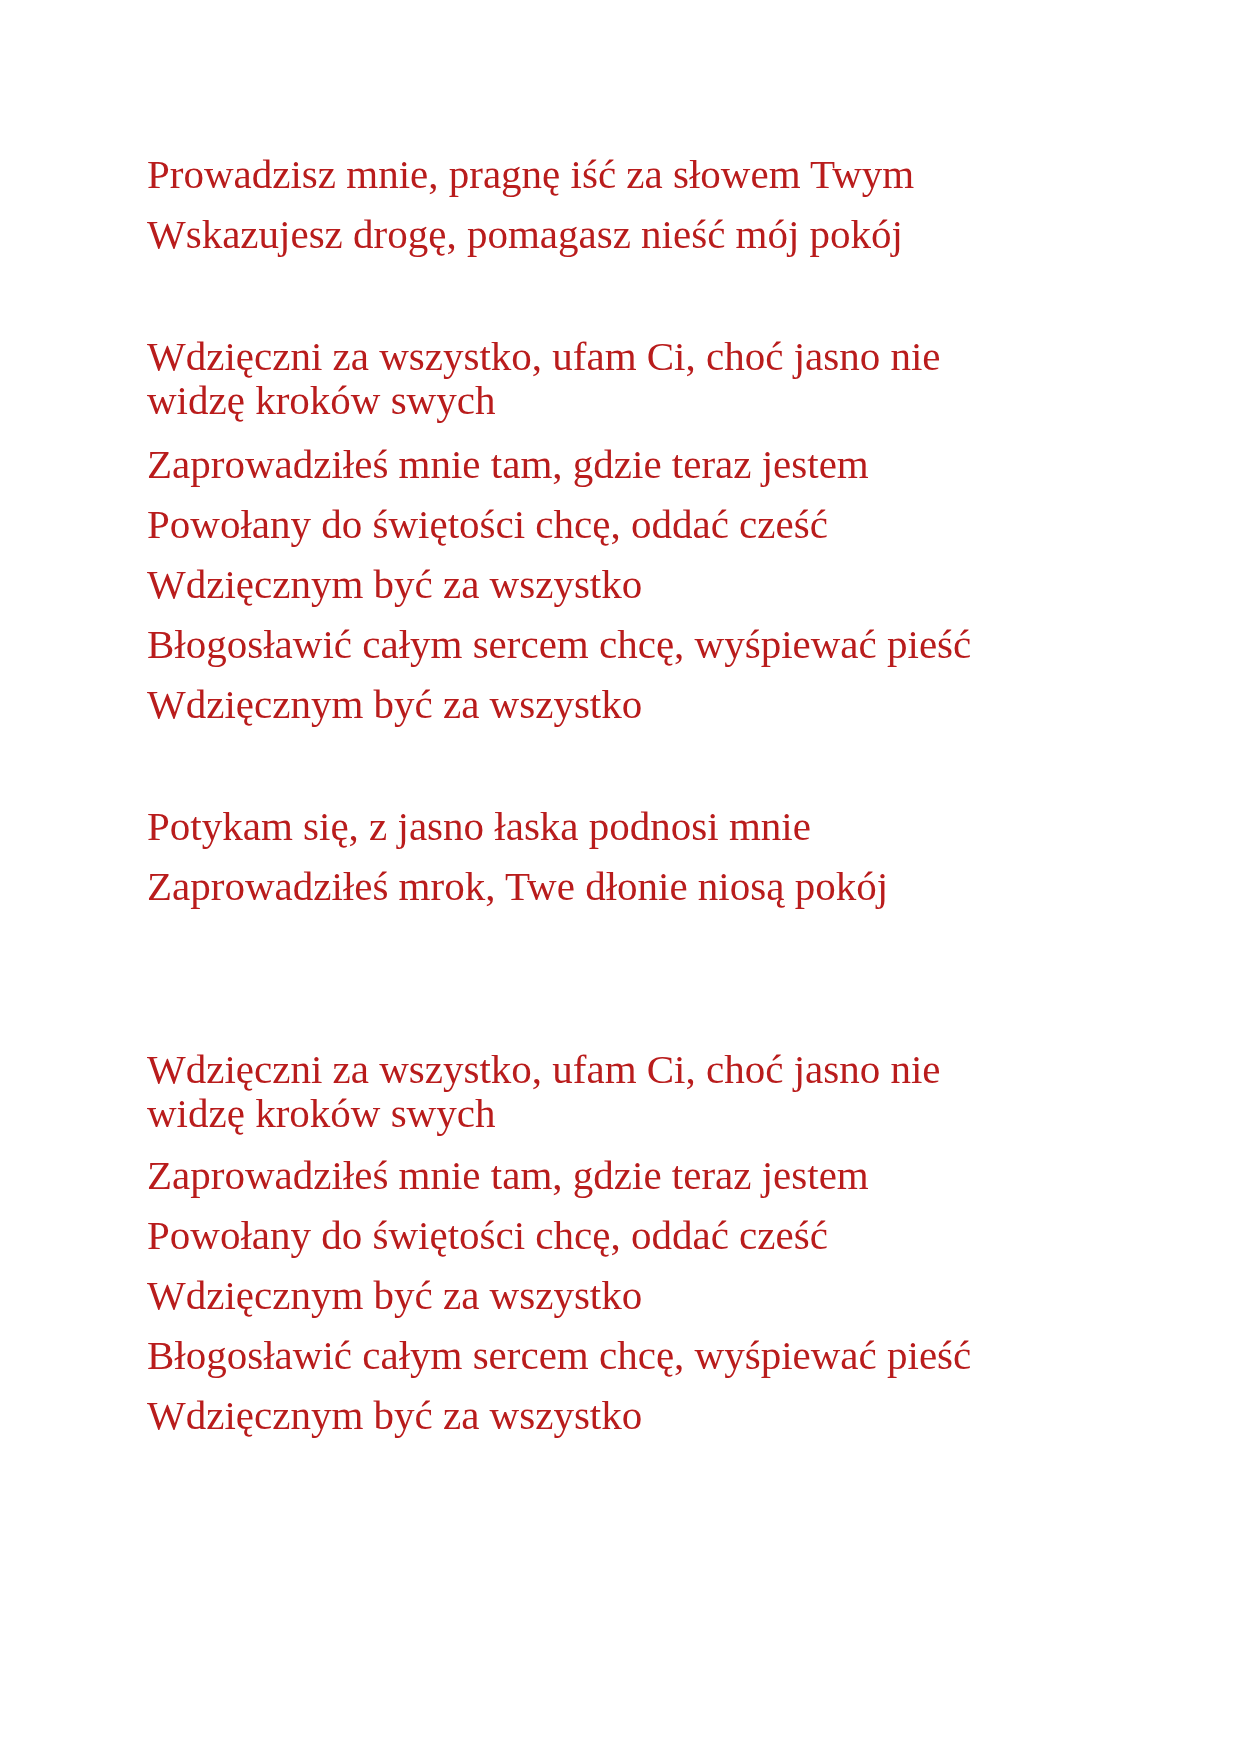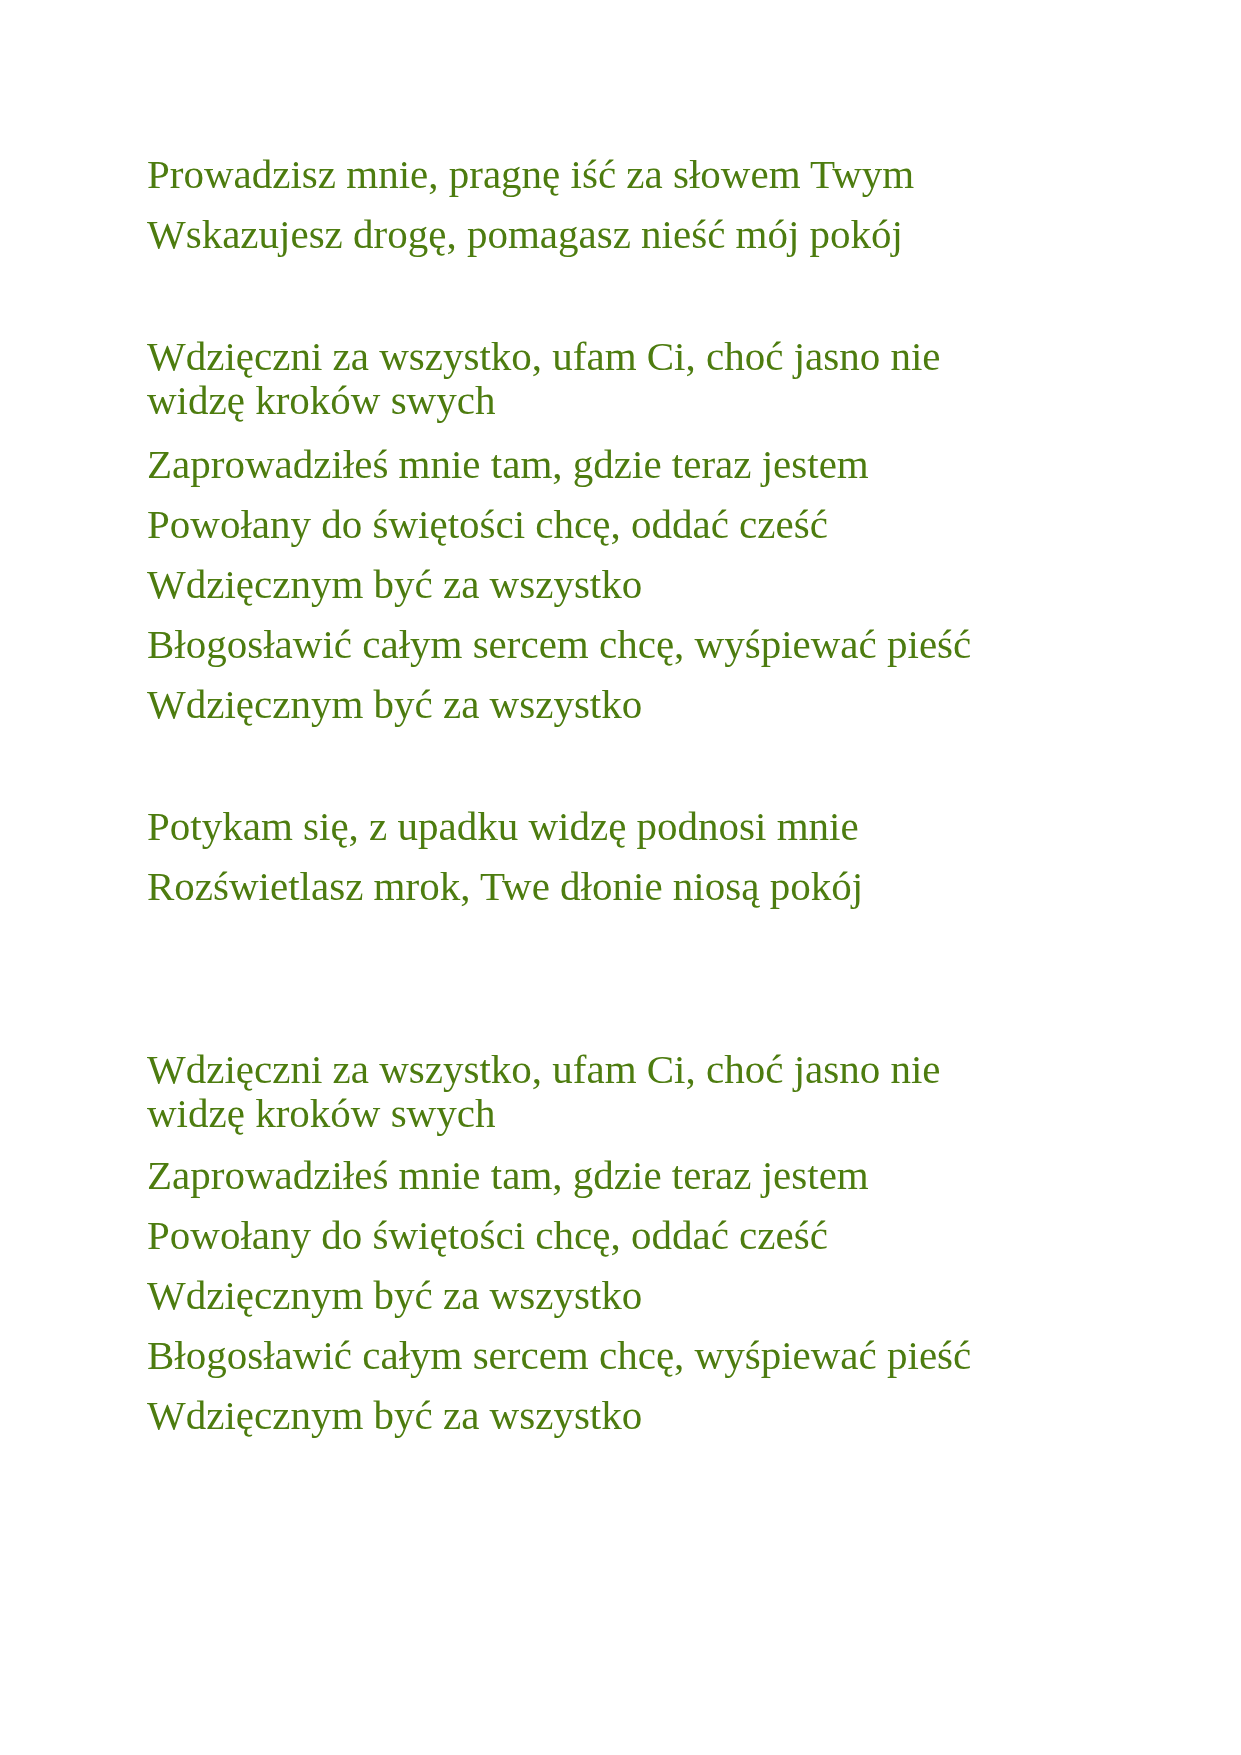--- a/index.html
+++ b/index.html
@@ -21,21 +21,21 @@
       height: 1755px;
       background: #ffffff;
     }
     .line {
       position: absolute;
       left: 147px;
       width: 940px;
       font-family: "Liberation Serif", "DejaVu Serif", serif;
       font-size: 41px;
       line-height: 44px;
-      color: #4d7c0f;
+      color: #b91c1c;
       white-space: normal;
       letter-spacing: 0;
     }
   </style>
 </head>
 <body>
 
 <div class="page">
 
   <div>
@@ -46,22 +46,22 @@
   <div>
     <div class="line" style="top:334px; width:900px">Wdzięczni za wszystko, ufam Ci, choć jasno nie widzę kroków swych</div>
     <div class="line" style="top:442px">Zaprowadziłeś mnie tam, gdzie teraz jestem</div>
     <div class="line" style="top:502px">Powołany do świętości chcę, oddać cześć</div>
     <div class="line" style="top:562px">Wdzięcznym być za wszystko</div>
     <div class="line" style="top:622px">Błogosławić całym sercem chcę, wyśpiewać pieść</div>
     <div class="line" style="top:682px">Wdzięcznym być za wszystko</div>
   </div>
 
   <div>
-    <div class="line" style="top:804px">Potykam się, z upadku widzę podnosi mnie</div>
-    <div class="line" style="top:864px">Rozświetlasz mrok, Twe dłonie niosą pokój</div>
+    <div class="line" style="top:804px">Potykam się, z jasno łaska podnosi mnie</div>
+    <div class="line" style="top:864px">Zaprowadziłeś mrok, Twe dłonie niosą pokój</div>
   </div>
 
   <div>
     <div class="line" style="top:1047px; width:900px">Wdzięczni za wszystko, ufam Ci, choć jasno nie widzę kroków swych</div>
     <div class="line" style="top:1153px">Zaprowadziłeś mnie tam, gdzie teraz jestem</div>
     <div class="line" style="top:1213px">Powołany do świętości chcę, oddać cześć</div>
     <div class="line" style="top:1273px">Wdzięcznym być za wszystko</div>
     <div class="line" style="top:1333px">Błogosławić całym sercem chcę, wyśpiewać pieść</div>
     <div class="line" style="top:1393px">Wdzięcznym być za wszystko</div>
   </div>

